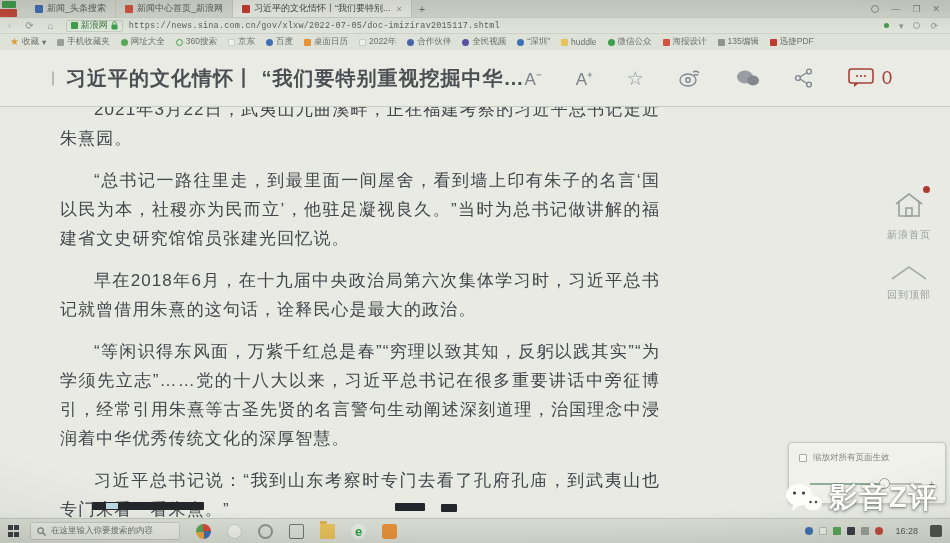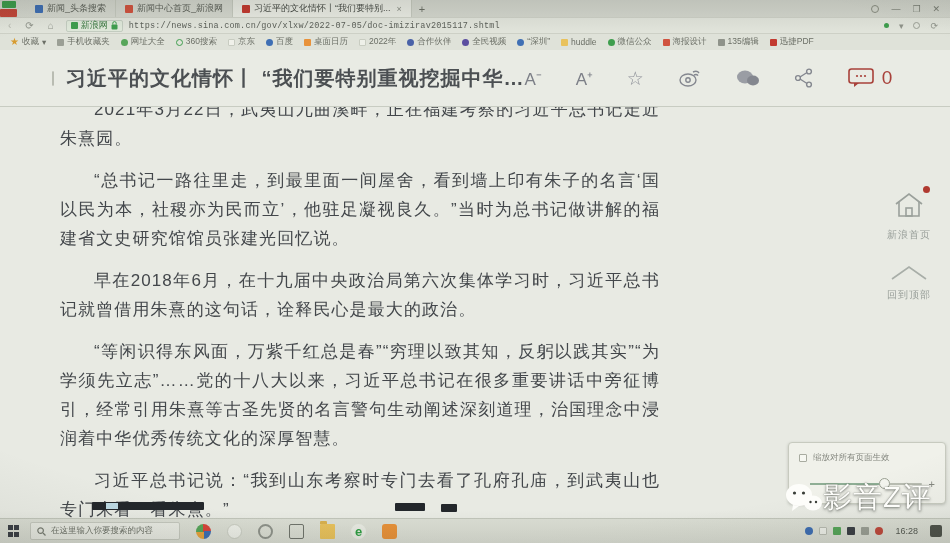--- a/index.html
+++ b/index.html
@@ -123,21 +123,21 @@
   .green-e{ background:#e9ebe3; color:#2f9e43; font-size:13px; font-weight:bold;
             display:flex; align-items:center; justify-content:center; border-radius:50%; }
   .orange-app{ background:#e8923a; border-radius:3px; }
   #tray{ margin-left:auto; display:flex; align-items:center; gap:6px; padding-right:8px; }
   .tray-ico{ width:8px; height:8px; border-radius:1px; }
   #clock{ font-size:9px; color:#565a52; margin-left:6px; line-height:1; text-align:center; }
   #ime{ width:12px; height:12px; background:#50544c; border-radius:2px; margin-left:6px; }
 
   
   #watermark{ position:absolute; left:785px; top:478px; z-index:55; display:flex; align-items:center;
-              color:#fdfdfa; font-size:29px; font-weight:normal; letter-spacing:1px;
+              gap:6px; color:#fdfdfa; font-size:29px; font-weight:bold; letter-spacing:1px;
               text-shadow:0 1px 3px rgba(30,35,28,.55), 0 0 1px rgba(30,35,28,.6); }
   #photo-overlay{ position:absolute; inset:0; z-index:40; pointer-events:none;
       background:
         radial-gradient(130% 95% at 50% 45%, rgba(255,255,255,0) 55%, rgba(38,44,33,.20) 100%),
         linear-gradient(180deg, rgba(20,24,18,.10) 0, rgba(20,24,18,0) 6%, rgba(20,24,18,0) 94%, rgba(20,24,18,.08) 100%); }
   svg{ display:block; }
 </style>
 </head>
 <body>
 

